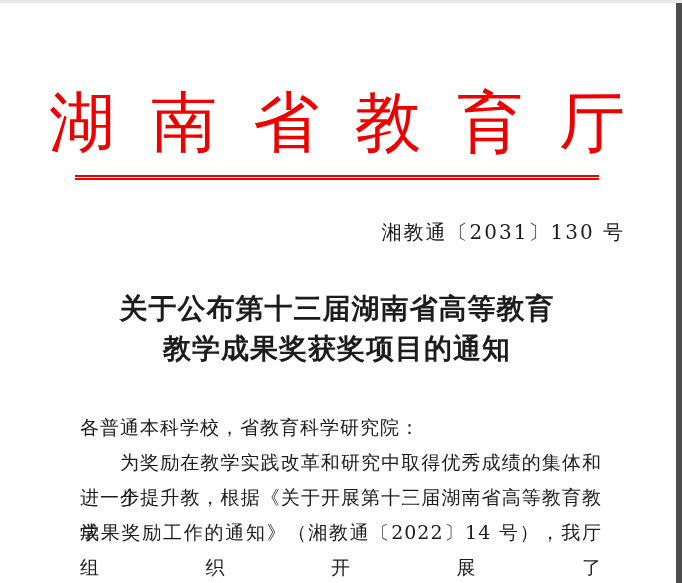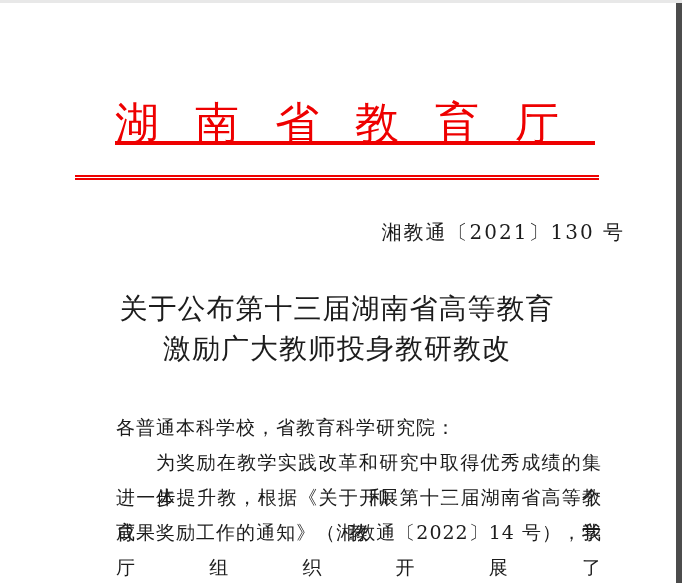--- a/index.html
+++ b/index.html
@@ -21,55 +21,53 @@
     background:var(--top-strip);z-index:5;
   }
   .right-strip{
     position:absolute;top:3px;right:0;width:6px;height:580px;
     background:var(--right-strip);z-index:4;
   }
   .letterhead{
     position:absolute;top:88px;left:0;right:8px;
     text-align:center;
     color:var(--accent-red);
-    font-size:44px;line-height:70px;
+    font-size:66px;line-height:70px;
     letter-spacing:36px;
     white-space:nowrap;
-    text-decoration:underline;
   }
   .letterhead .lh-text{margin-right:-36px;}
   .red-rule{
     position:absolute;top:175px;left:75px;width:524px;height:5px;
     background:linear-gradient(to bottom,
       var(--accent-red) 0px,var(--accent-red) 2px,
       #ffffff 2px,#ffffff 3px,
       var(--accent-red) 3px,var(--accent-red) 5px);
   }
   .doc-number{
     position:absolute;top:219px;right:57px;
     font-size:20px;line-height:26px;
     letter-spacing:2px;
     white-space:nowrap;
   }
   .doc-title{
     position:absolute;top:289px;left:0;right:8px;
     text-align:center;
-    font-weight:normal;
+    font-weight:bold;
     font-size:28px;line-height:40px;
     letter-spacing:1px;
   }
   .doc-body{
     position:absolute;top:410px;left:80px;width:522px;
     font-size:19px;
   }
   .doc-body .line{
     height:35px;line-height:35px;
     letter-spacing:1px;
     white-space:nowrap;
-    margin-left:36px;
   }
   .doc-body .line.just{
     white-space:normal;
     text-align:justify;
     text-align-last:justify;
   }
   .doc-body .line.indent{
     padding-left:40px;
   }
 </style>
@@ -78,25 +76,25 @@
 
 <div class="top-strip"></div>
 <div class="right-strip"></div>
 
 <div class="letterhead">
   <span class="lh-text">湖南省教育厅</span>
 </div>
 
 <div class="red-rule"></div>
 
-<div class="doc-number">湘教通〔2021〕130 号</div>
+<div class="doc-number">湘教通〔2031〕130 号</div>
 
 <div class="doc-title">
   <div>关于公布第十三届湖南省高等教育</div>
-  <div>激励广大教师投身教研教改</div>
+  <div>教学成果奖获奖项目的通知</div>
 </div>
 
 <div class="doc-body">
   <div class="line salutation">各普通本科学校，省教育科学研究院：</div>
   <div class="line just indent">为奖励在教学实践改革和研究中取得优秀成绩的集体和个</div>
   <div class="line just">进一步提升教，根据《关于开展第十三届湖南省高等教育教学</div>
   <div class="line just">成果奖励工作的通知》（湘教通〔2022〕14 号），我厅组织开展了</div>
 </div>
 
 </body></html>

